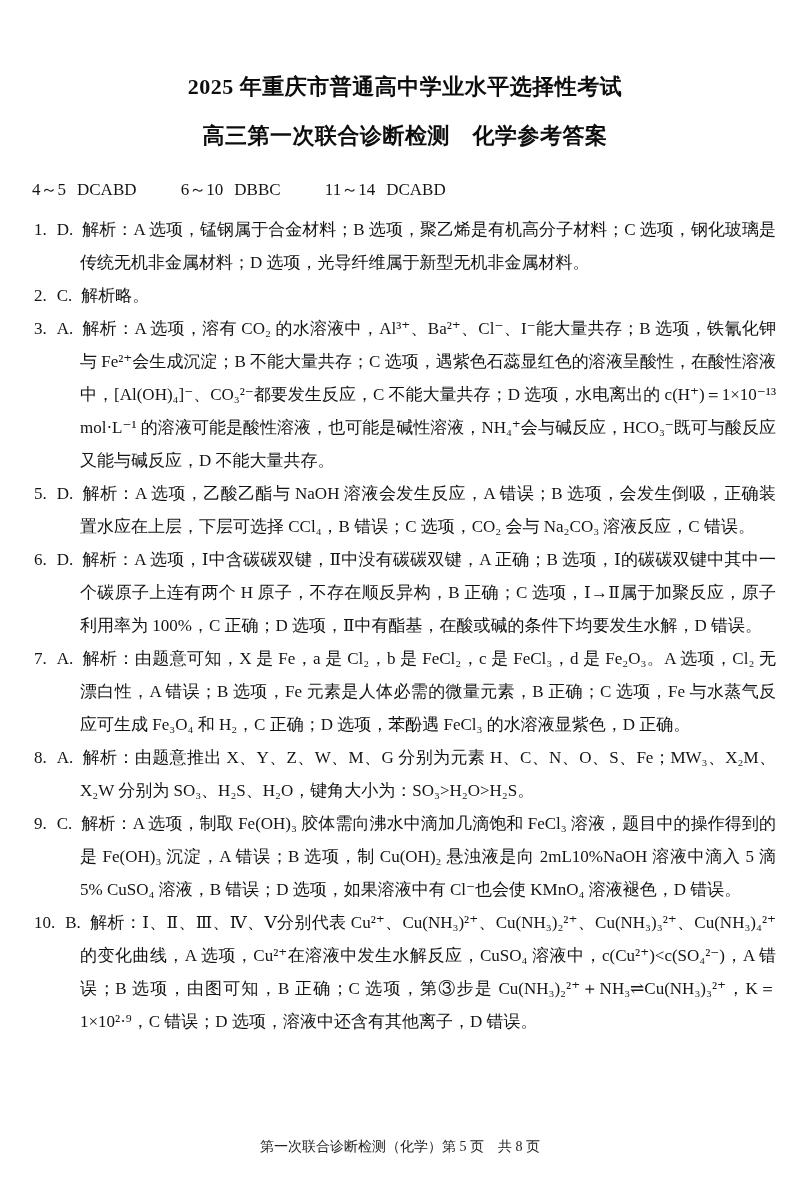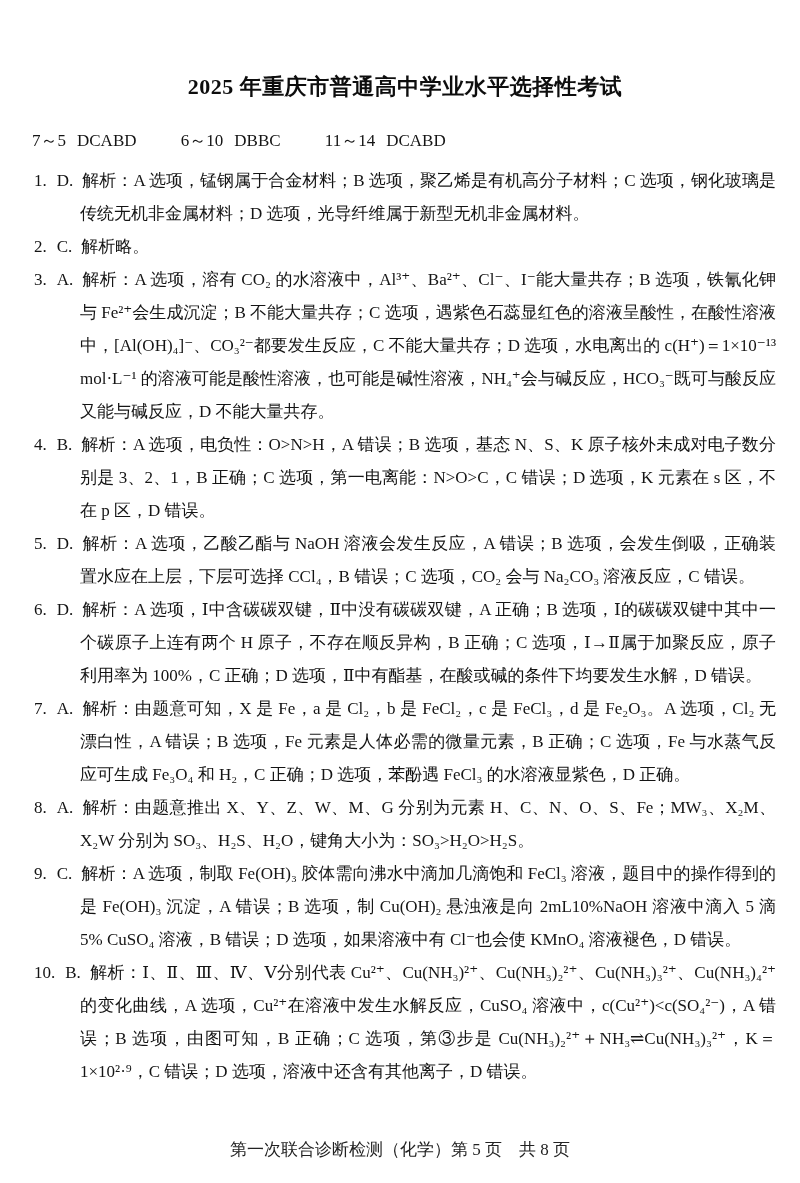--- a/index.html
+++ b/index.html
@@ -46,42 +46,42 @@
   }
   .item .num { display: inline; }
   .item .ans { display: inline; margin-left: 10px; }
   .item .body { display: inline; margin-left: 9px; }
   .footer {
     position: absolute;
     left: 0;
     right: 0;
     top: 1138px;
     text-align: center;
-    font-size: 17px;
+    font-size: 14px;
     color: #222222;
   }
 </style>
 </head>
 <body>
 
 <div class="page">
 
   <div class="title title-1">2025 年重庆市普通高中学业水平选择性考试</div>
+  <div class="title title-2">高三第一次联合诊断检测　化学参考答案</div>
 
   <div class="answer-summary">
-    <span class="answer-group"><span class="range">7～5</span><span class="letters">DCABD</span></span>
+    <span class="answer-group"><span class="range">4～5</span><span class="letters">DCABD</span></span>
     <span class="answer-group"><span class="range">6～10</span><span class="letters">DBBC</span></span>
     <span class="answer-group"><span class="range">11～14</span><span class="letters">DCABD</span></span>
   </div>
 
   <div class="items">
     <div class="item"><span class="num">1.</span><span class="ans">D.</span><span class="body">解析：A 选项，锰钢属于合金材料；B 选项，聚乙烯是有机高分子材料；C 选项，钢化玻璃是传统无机非金属材料；D 选项，光导纤维属于新型无机非金属材料。</span></div>
     <div class="item"><span class="num">2.</span><span class="ans">C.</span><span class="body">解析略。</span></div>
     <div class="item"><span class="num">3.</span><span class="ans">A.</span><span class="body">解析：A 选项，溶有 CO₂ 的水溶液中，Al³⁺、Ba²⁺、Cl⁻、I⁻能大量共存；B 选项，铁氰化钾与 Fe²⁺会生成沉淀；B 不能大量共存；C 选项，遇紫色石蕊显红色的溶液呈酸性，在酸性溶液中，[Al(OH)₄]⁻、CO₃²⁻都要发生反应，C 不能大量共存；D 选项，水电离出的 c(H⁺)＝1×10⁻¹³ mol·L⁻¹ 的溶液可能是酸性溶液，也可能是碱性溶液，NH₄⁺会与碱反应，HCO₃⁻既可与酸反应又能与碱反应，D 不能大量共存。</span></div>
-    <div class="item"><span class="num">4.</span><span class="ans">B.</span><span class="body">解析：A 选项，电负性：O&gt;N&gt;H，A 错误；B 选项，基态 N、S、K 原子核外未成对电子数分别是 3、2、1，B 正确；C 选项，第一电离能：N&gt;O&gt;C，C 错误；D 选项，K 元素在 s 区，不在 p 区，D 错误。</span></div>
     <div class="item"><span class="num">5.</span><span class="ans">D.</span><span class="body">解析：A 选项，乙酸乙酯与 NaOH 溶液会发生反应，A 错误；B 选项，会发生倒吸，正确装置水应在上层，下层可选择 CCl₄，B 错误；C 选项，CO₂ 会与 Na₂CO₃ 溶液反应，C 错误。</span></div>
     <div class="item"><span class="num">6.</span><span class="ans">D.</span><span class="body">解析：A 选项，Ⅰ中含碳碳双键，Ⅱ中没有碳碳双键，A 正确；B 选项，Ⅰ的碳碳双键中其中一个碳原子上连有两个 H 原子，不存在顺反异构，B 正确；C 选项，Ⅰ→Ⅱ属于加聚反应，原子利用率为 100%，C 正确；D 选项，Ⅱ中有酯基，在酸或碱的条件下均要发生水解，D 错误。</span></div>
     <div class="item"><span class="num">7.</span><span class="ans">A.</span><span class="body">解析：由题意可知，X 是 Fe，a 是 Cl₂，b 是 FeCl₂，c 是 FeCl₃，d 是 Fe₂O₃。A 选项，Cl₂ 无漂白性，A 错误；B 选项，Fe 元素是人体必需的微量元素，B 正确；C 选项，Fe 与水蒸气反应可生成 Fe₃O₄ 和 H₂，C 正确；D 选项，苯酚遇 FeCl₃ 的水溶液显紫色，D 正确。</span></div>
     <div class="item"><span class="num">8.</span><span class="ans">A.</span><span class="body">解析：由题意推出 X、Y、Z、W、M、G 分别为元素 H、C、N、O、S、Fe；MW₃、X₂M、X₂W 分别为 SO₃、H₂S、H₂O，键角大小为：SO₃&gt;H₂O&gt;H₂S。</span></div>
     <div class="item"><span class="num">9.</span><span class="ans">C.</span><span class="body">解析：A 选项，制取 Fe(OH)₃ 胶体需向沸水中滴加几滴饱和 FeCl₃ 溶液，题目中的操作得到的是 Fe(OH)₃ 沉淀，A 错误；B 选项，制 Cu(OH)₂ 悬浊液是向 2mL10%NaOH 溶液中滴入 5 滴 5% CuSO₄ 溶液，B 错误；D 选项，如果溶液中有 Cl⁻也会使 KMnO₄ 溶液褪色，D 错误。</span></div>
     <div class="item"><span class="num">10.</span><span class="ans">B.</span><span class="body">解析：Ⅰ、Ⅱ、Ⅲ、Ⅳ、Ⅴ分别代表 Cu²⁺、Cu(NH₃)²⁺、Cu(NH₃)₂²⁺、Cu(NH₃)₃²⁺、Cu(NH₃)₄²⁺的变化曲线，A 选项，Cu²⁺在溶液中发生水解反应，CuSO₄ 溶液中，c(Cu²⁺)&lt;c(SO₄²⁻)，A 错误；B 选项，由图可知，B 正确；C 选项，第③步是 Cu(NH₃)₂²⁺＋NH₃⇌Cu(NH₃)₃²⁺，K＝1×10²·⁹，C 错误；D 选项，溶液中还含有其他离子，D 错误。</span></div>
   </div>
 
   <div class="footer">第一次联合诊断检测（化学）第 5 页　共 8 页</div>
 

